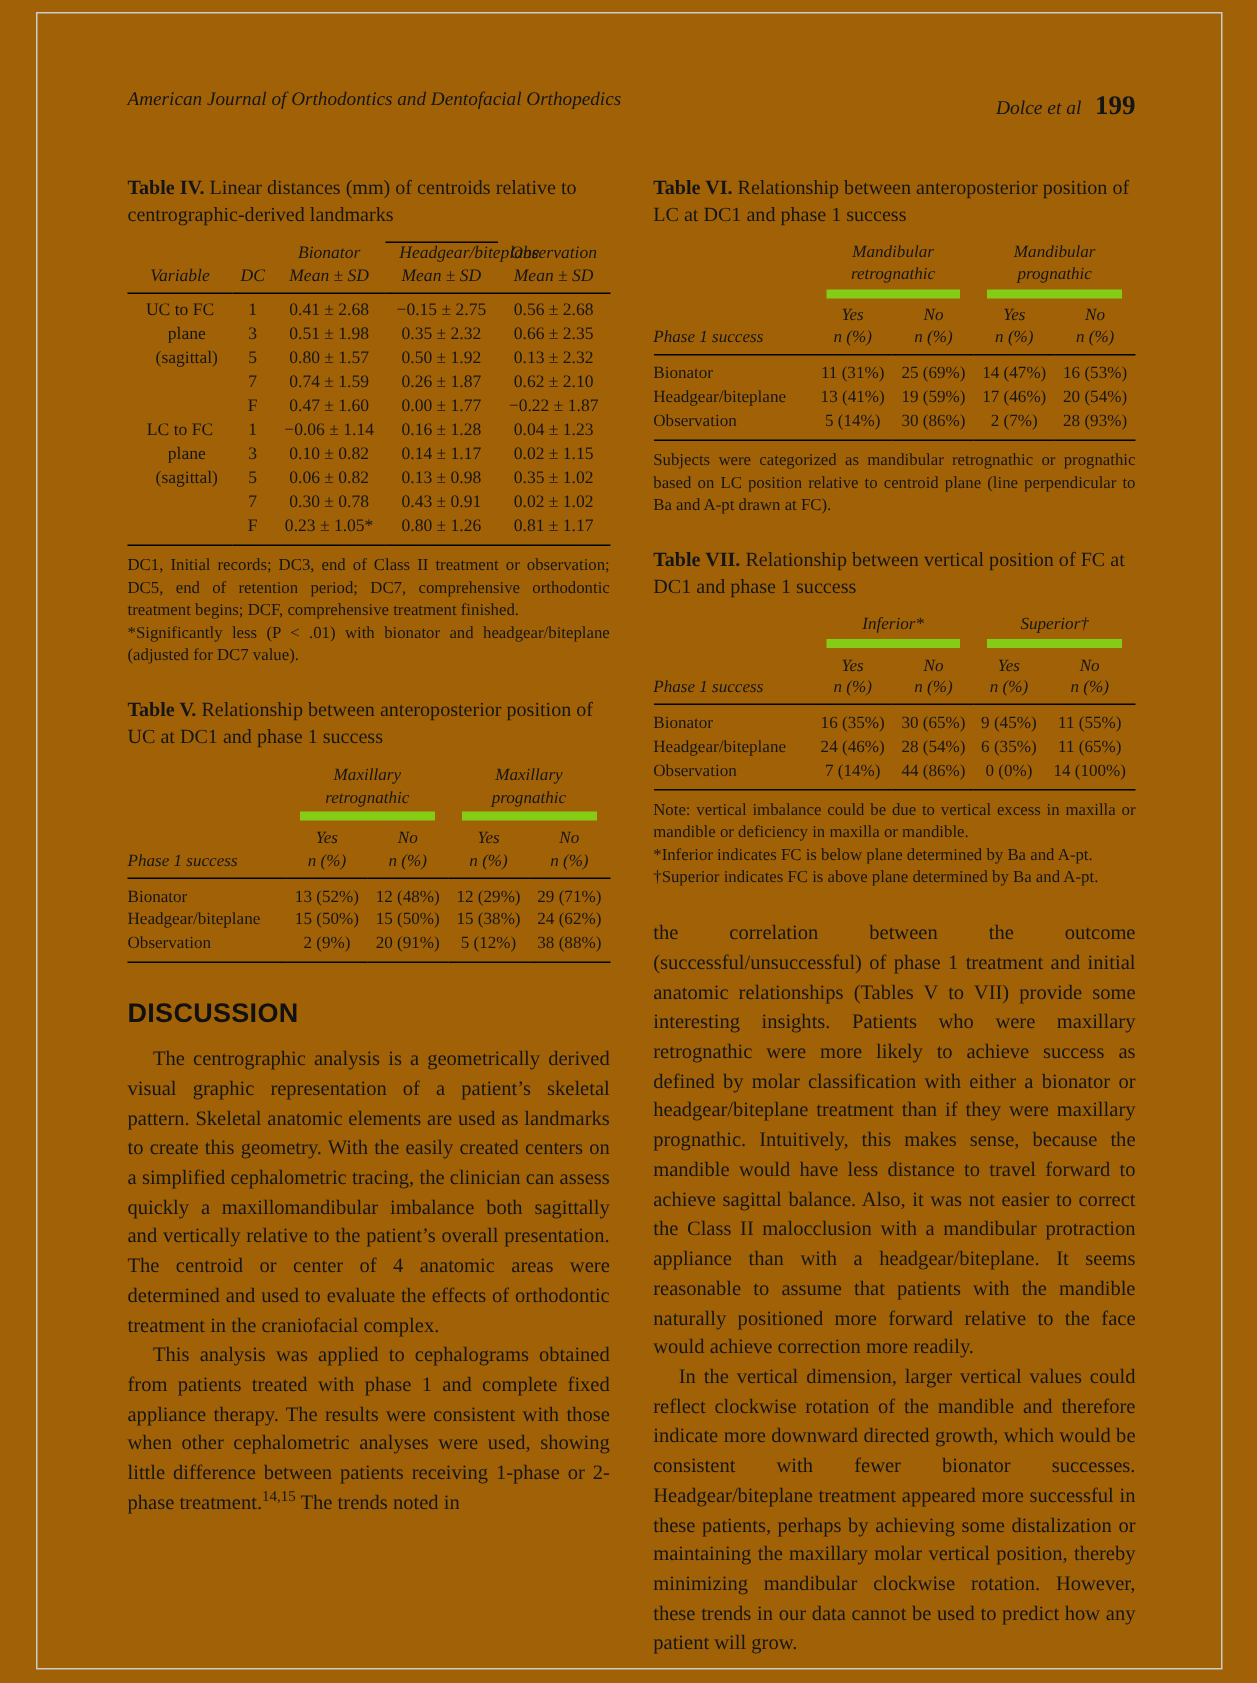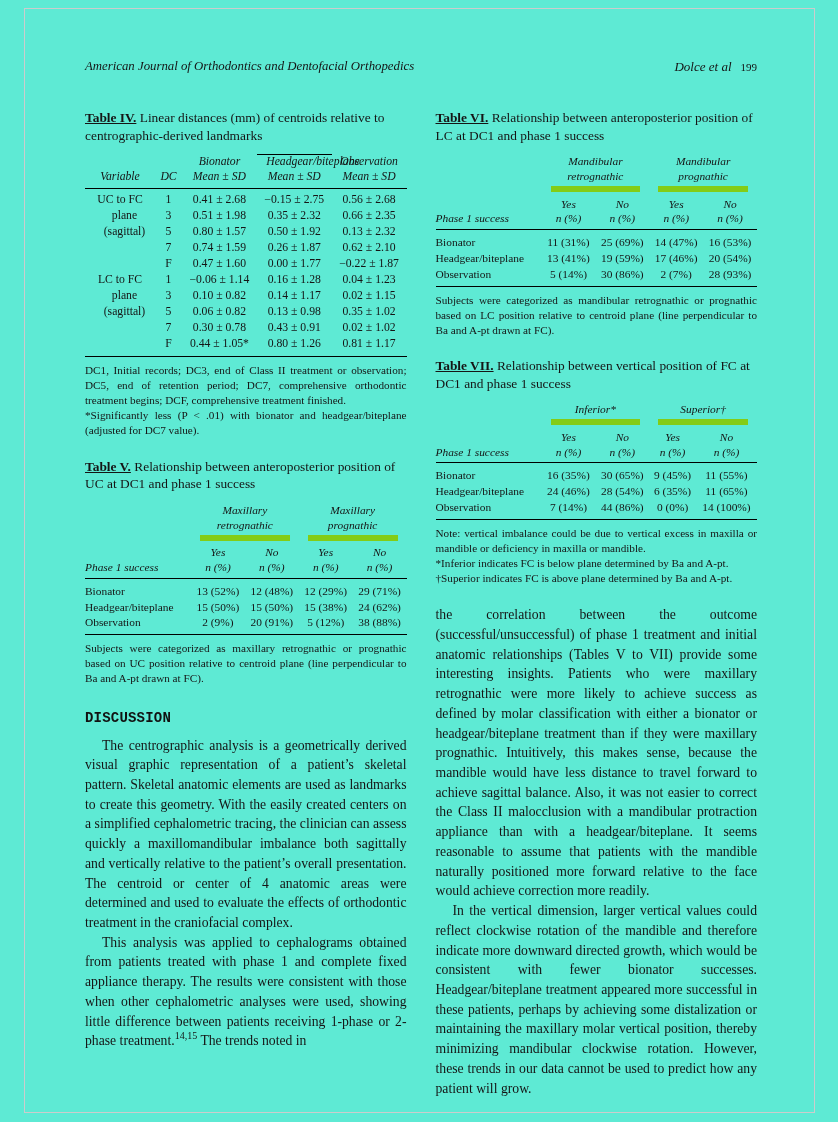--- a/index.html
+++ b/index.html
@@ -1,33 +1,33 @@
 <!DOCTYPE html>
 <html><head>
 <meta charset="utf-8">
 <style>
   * { margin:0; padding:0; box-sizing:border-box; }
   html,body { background:#ffffff; }
   body { font-family:"Liberation Serif", serif; color:#151515; }
-  .page { position:relative; width:838px; height:1122px; background:#5eead4; overflow:hidden; }
+  .page { position:relative; width:838px; height:1122px; background:#a16207; overflow:hidden; }
   .scan-frame { position:absolute; left:24px; top:8px; right:23px; bottom:9px; border:1px solid #cccccc; pointer-events:none; }
   .content { position:absolute; left:85px; top:58px; width:672px; }
 
   .i { font-style:italic; }
 
   .page-header { display:flex; justify-content:space-between; align-items:flex-start; font-size:12.8px; line-height:1.38; }
   .ph-right { white-space:nowrap; font-size:13px; }
-  .pageno { font-size:11px; margin-left:9px; font-weight:normal; }
+  .pageno { font-size:18px; margin-left:9px; font-weight:bold; }
 
   .columns { display:flex; gap:29px; margin-top:33px; }
   .col { width:321.5px; flex:0 0 321.5px; }
 
   .table-block { margin-bottom:19px; }
   .tbl-title { font-size:13.4px; line-height:1.34; margin-bottom:9px; }
-  .tbl-label { font-weight:bold;text-decoration:underline; }
+  .tbl-label { font-weight:bold; }
 
   table { border-collapse:collapse; width:100%; }
 
   
   .t4 { border-bottom:1px solid #000; margin-bottom:6px; }
   .t4 th, .t4 td { font-size:11.7px; font-weight:normal; padding:0.5px 0; line-height:1.28; }
   .t4 thead th { font-style:italic; vertical-align:bottom; padding-bottom:3px; border-bottom:1px solid #000; text-align:center; }
   .t4 th:nth-child(1), .t4 td:nth-child(1) { width:70px; text-align:center; }
   .t4 th:nth-child(2), .t4 td:nth-child(2) { width:27px; text-align:center; }
   .t4 td:nth-child(n+3) { text-align:center; }
@@ -44,21 +44,21 @@
   .gt th:first-child, .gt td:first-child { text-align:left; width:106px; }
   .gt th:nth-child(n+2), .gt td:nth-child(n+2) { text-align:center; }
   .gt .spanner { margin:0 9px; padding-bottom:2px; border-bottom:6px solid #84cc16; text-align:center; }
   .gt .spanner span { display:inline-block; max-width:86px; }
   .gt tr.subhead th { border-bottom:1px solid #000; padding-top:4px; padding-bottom:3px; vertical-align:bottom; }
   .gt tbody tr:first-child td { padding-top:5px; }
   .gt tbody tr:last-child td { padding-bottom:4px; }
 
   .fn { font-size:11.2px; line-height:1.35; text-align:justify; }
 
-  .sec-heading { font-family:Liberation Mono, monospace; font-weight:bold; font-size:14px; margin:23px 0 10px 0; letter-spacing:0.2px; color:#111; }
+  .sec-heading { font-family:Liberation Sans, sans-serif; font-weight:bold; font-size:18px; margin:23px 0 10px 0; letter-spacing:0.2px; color:#111; }
   .bodytext p { font-size:13.7px; line-height:1.44; text-align:justify; }
   .p-indent { text-indent:17px; }
   sup { font-size:10px; line-height:0; }
   .rc-body { margin-top:13px; }
 </style>
 </head>
 <body>
 
 <div class="page">
   <div class="scan-frame"></div>
@@ -149,21 +149,21 @@
               <tr>
                   <td></td>
                   <td>7</td>
                   <td>0.30 ± 0.78</td>
                   <td>0.43 ± 0.91</td>
                   <td>0.02 ± 1.02</td>
                 </tr>
               <tr>
                   <td></td>
                   <td>F</td>
-                  <td>0.44 ± 1.05*</td>
+                  <td>0.23 ± 1.05*</td>
                   <td>0.80 ± 1.26</td>
                   <td>0.81 ± 1.17</td>
                 </tr>
             </tbody>
           </table>
           <p class="fn">DC1, Initial records; DC3, end of Class II treatment or observation; DC5, end of retention period; DC7, comprehensive orthodontic treatment begins; DCF, comprehensive treatment finished.</p>
           <p class="fn">*Significantly less (P &lt; .01) with bionator and headgear/biteplane (adjusted for DC7 value).</p>
         </div>
 
         <div class="table-block">
@@ -204,21 +204,20 @@
                 </tr>
               <tr>
                   <td>Observation</td>
                   <td>2 (9%)</td>
                   <td>20 (91%)</td>
                   <td>5 (12%)</td>
                   <td>38 (88%)</td>
                 </tr>
             </tbody>
           </table>
-          <p class="fn">Subjects were categorized as maxillary retrognathic or prognathic based on UC position relative to centroid plane (line perpendicular to Ba and A-pt drawn at FC).</p>
         </div>
 
         <h2 class="sec-heading">DISCUSSION</h2>
         <div class="bodytext">
           <p class="p-indent">The centrographic analysis is a geometrically derived visual graphic representation of a patient’s skeletal pattern. Skeletal anatomic elements are used as landmarks to create this geometry. With the easily created centers on a simplified cephalometric tracing, the clinician can assess quickly a maxillomandibular imbalance both sagittally and vertically relative to the patient’s overall presentation. The centroid or center of 4 anatomic areas were determined and used to evaluate the effects of orthodontic treatment in the craniofacial complex.</p>
           <p class="p-indent"><span>This analysis was applied to cephalograms obtained from patients treated with phase 1 and complete fixed appliance therapy. The results were consistent with those when other cephalometric analyses were used, showing little difference between patients receiving 1-phase or 2-phase treatment.</span><sup>14,15</sup><span> The trends noted in</span></p>
         </div>
 
       </div>
 

